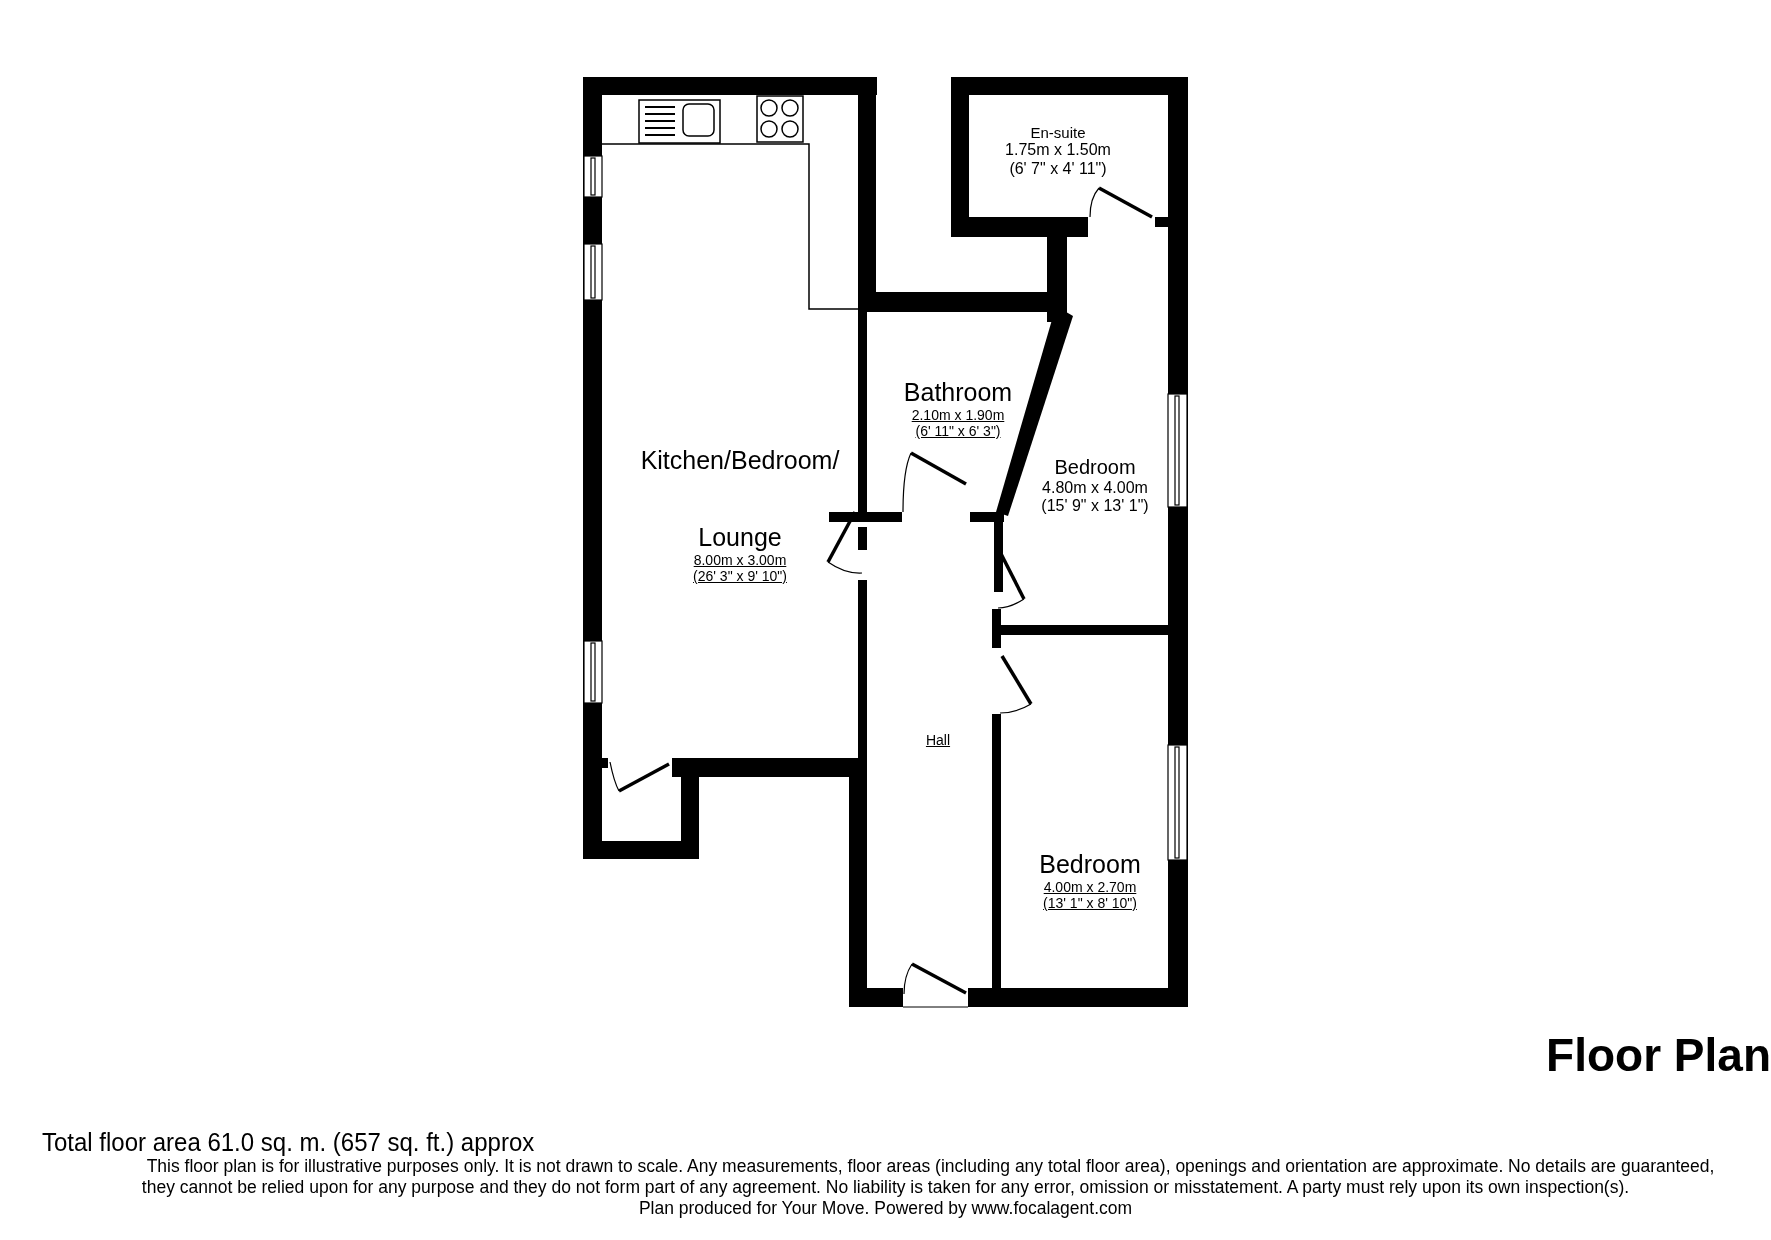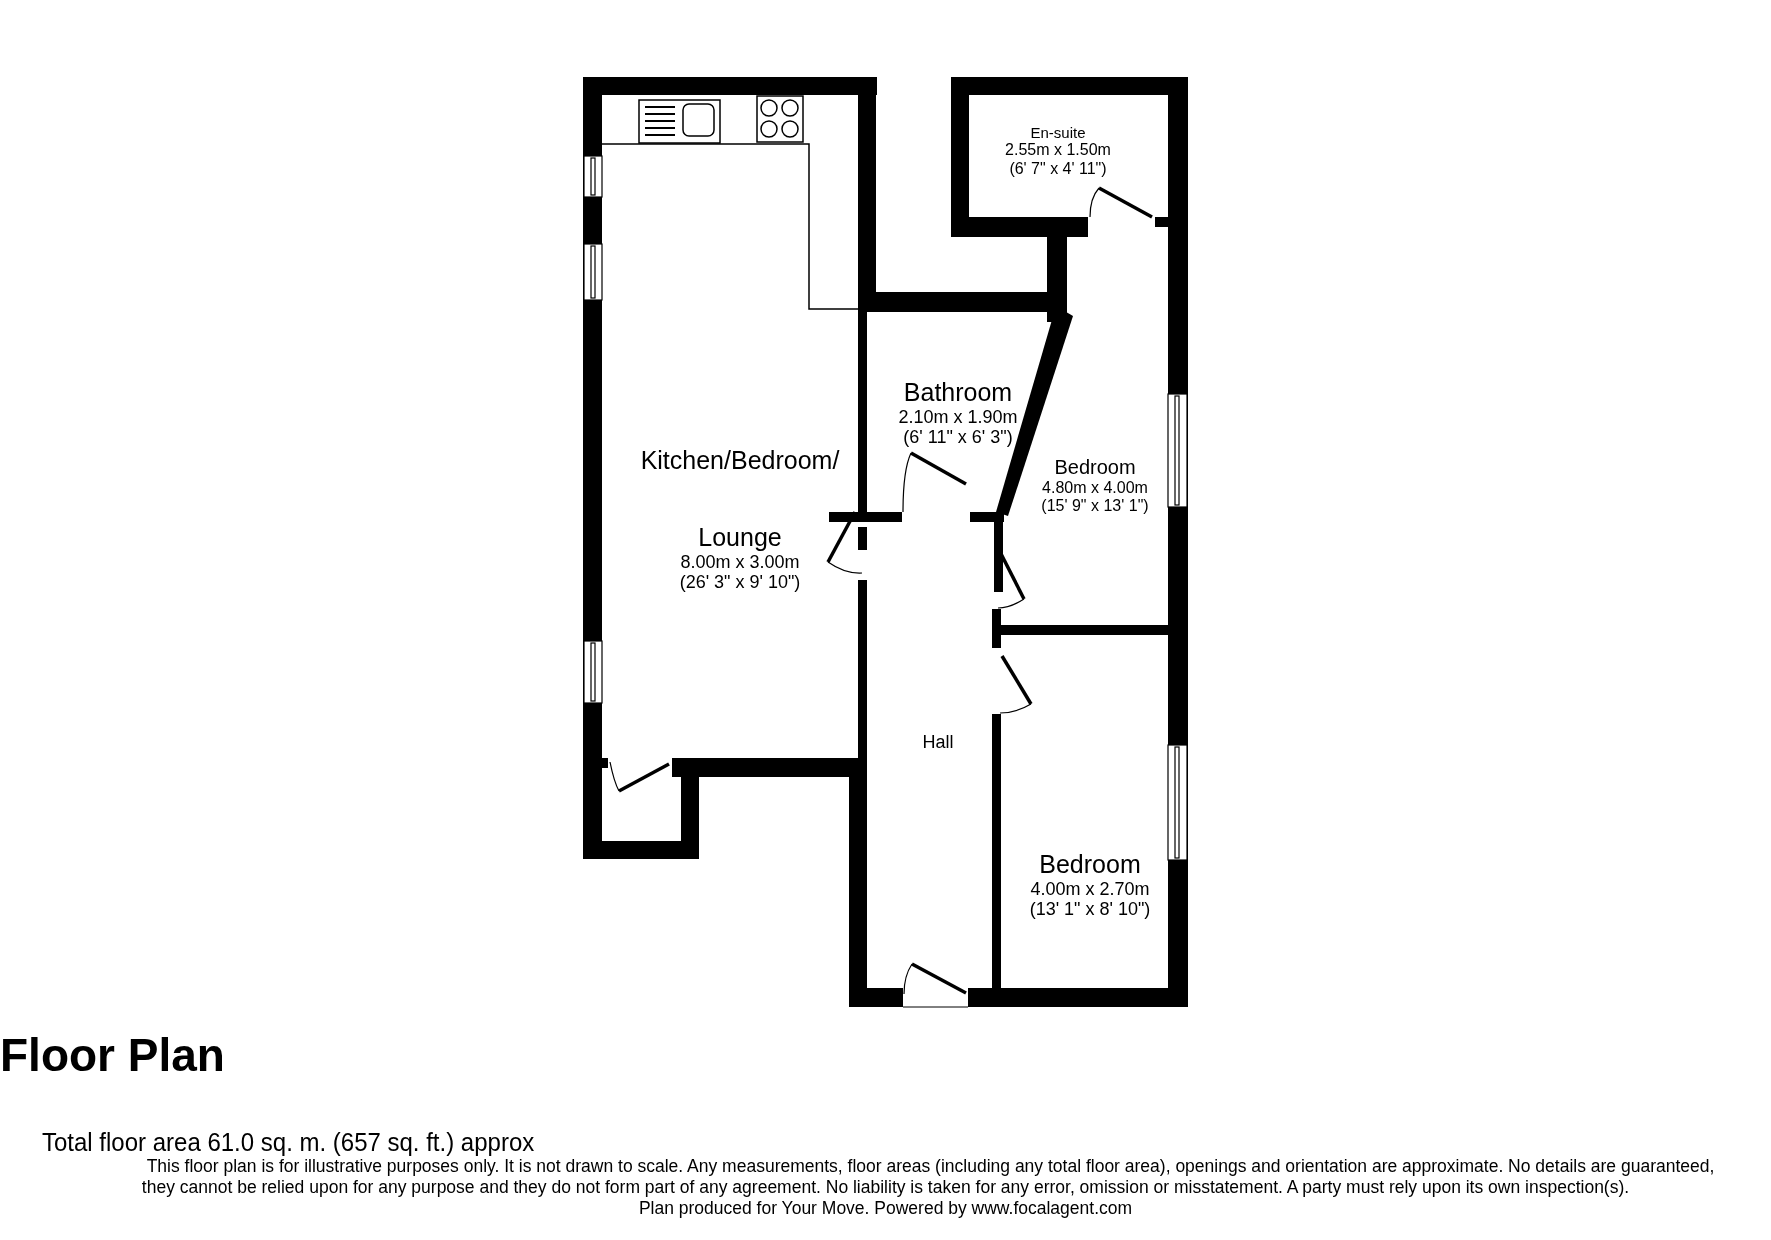--- a/index.html
+++ b/index.html
@@ -1,23 +1,23 @@
 <!DOCTYPE html>
 <html><head>
 <meta charset="utf-8">
 <style>
   html, body { margin:0; padding:0; background:#ffffff; }
   body { width:1771px; height:1240px; position:relative; overflow:hidden; font-family:"Liberation Sans", sans-serif; color:#000; }
   #plan { position:absolute; left:0; top:0; width:1771px; height:1240px; }
   .lbl { position:absolute; text-align:center; white-space:nowrap; line-height:1.15; color:#000; }
   .room-name-lg { font-size:25px;margin-top:48px; }
   .room-name-md { font-size:20px; }
-  .dim { font-size:18px; }
+  .dim { font-size:14px;text-decoration:underline; }
   .dim-sm { font-size:16px; }
-  .title { position:absolute; left:0; width:1771px; top:1028px; text-align:left; font-size:46px; font-weight:bold; }
+  .title { position:absolute; left:0; width:1771px; top:1028px; text-align:right; font-size:46px; font-weight:bold; }
   .total { position:absolute; left:42px; top:1128px; font-size:25px; white-space:nowrap; transform:scaleX(0.96); transform-origin:left top; }
   .disc { position:absolute; left:0; width:1771px; text-align:center; font-size:17.5px; white-space:nowrap; }
 </style>
 </head>
 <body>
 
 <svg id="plan" viewBox="0 0 1771 1240" xmlns="http://www.w3.org/2000/svg">
   <g fill="#000">
 
     <rect x="583" y="77" width="294" height="18"></rect>
@@ -129,21 +129,21 @@
 </div>
 
 <div class="lbl" style="left:858px; top:330px; width:200px;">
   <div class="room-name-lg">Bathroom</div>
   <div class="dim">2.10m x 1.90m</div>
   <div class="dim">(6' 11" x 6' 3")</div>
 </div>
 
 <div class="lbl" style="left:978px; top:124px; width:160px;">
   <div class="room-name-md" style="font-size:15px;">En-suite</div>
-  <div class="dim-sm">2.55m x 1.50m</div>
+  <div class="dim-sm">1.75m x 1.50m</div>
   <div class="dim-sm">(6' 7" x 4' 11")</div>
 </div>
 
 <div class="lbl" style="left:1015px; top:456px; width:160px;">
   <div class="room-name-md">Bedroom</div>
   <div class="dim-sm">4.80m x 4.00m</div>
   <div class="dim-sm">(15' 9" x 13' 1")</div>
 </div>
 
 <div class="lbl" style="left:888px; top:732px; width:100px;">

